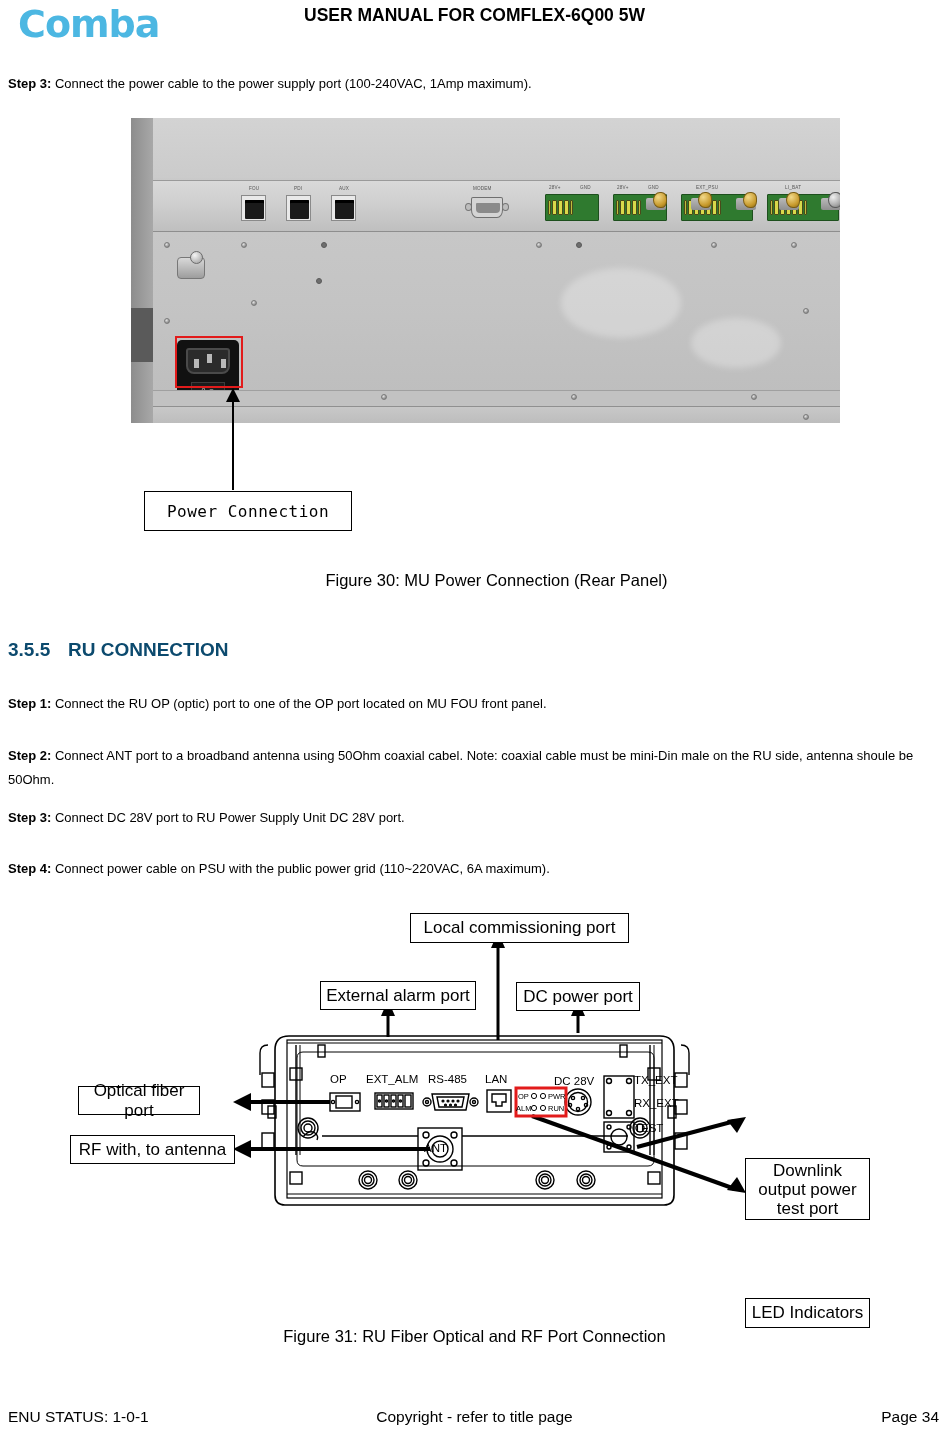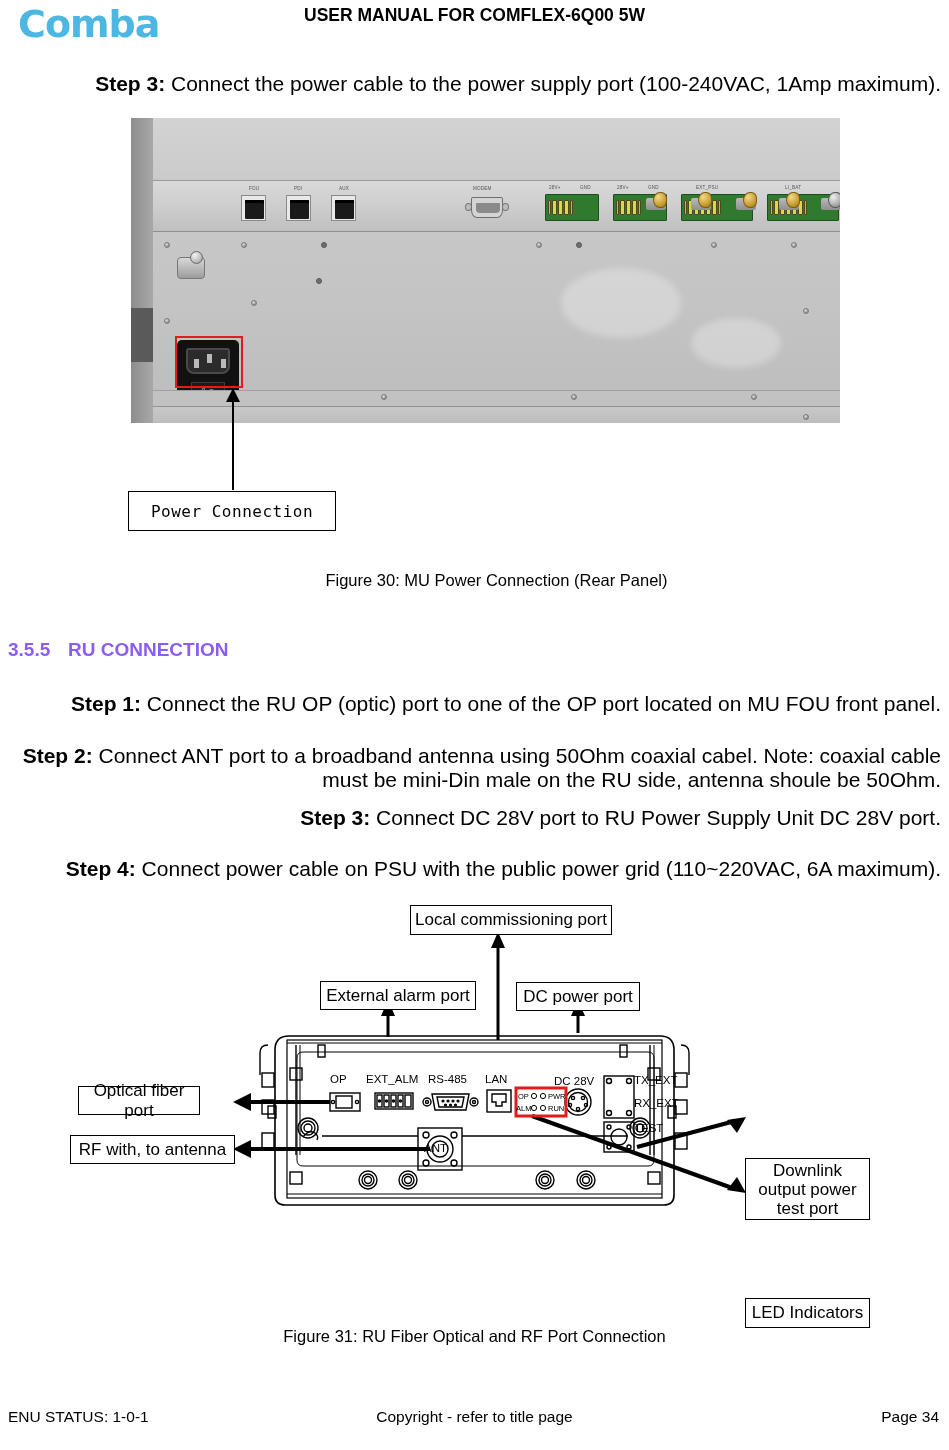--- a/index.html
+++ b/index.html
@@ -40,32 +40,32 @@
     font-size: 17.5px;
     font-weight: 700;
     letter-spacing: 0px;
   }
 
   
   .para {
     position: absolute;
     left: 8px;
     width: 933px;
-    font-size: 21px;
+    font-size: 13px;
     line-height: 24px;
-    text-align: right;
+    text-align: left;
   }
   .para b { font-weight: 700; }
 
   
   .section-heading {
     position: absolute;
     left: 8px;
     width: 700px;
-    color: #8b5cf6;
+    color: #0c4a6e;
     font-weight: 700;
     font-size: 19px;
   }
   .section-heading .num { display: inline-block; width: 60px; }
 
   
   .figure-caption {
     position: absolute;
     left: 0;
     width: 949px;
@@ -258,20 +258,21 @@
     background: #fff;
     display: flex; align-items: center; justify-content: center;
     text-align: center;
     font-size: 17px;
     color: #000;
   }
   .callout-box.mono {
     font-family: "DejaVu Sans Mono", monospace;
     font-size: 16px;
     letter-spacing: .5px;
+    margin-left: 16px;
   }
   .leader-v {
     position: absolute;
     width: 2px;
     background: #000;
   }
   .arrow-up {
     position: absolute;
     width: 0; height: 0;
     border-left: 7px solid transparent;
@@ -638,21 +639,21 @@
       </g>
       <g fill="none" stroke="#000" stroke-width="1">
         <circle cx="534" cy="196" r="2.6"></circle>
           <circle cx="543" cy="196" r="2.6"></circle>
         <circle cx="534" cy="208" r="2.6"></circle>
           <circle cx="543" cy="208" r="2.6"></circle>
       </g>
     </g>
   </svg>
 
-  <div class="callout-box" style="left:410px;top:5px;width:202px;height:30px;">Local commissioning port</div>
+  <div class="callout-box" style="left:410px;top:13px;width:219px;height:30px;">Local commissioning port</div>
 
   <div class="callout-box" style="left:320px;top:81px;width:156px;height:29px;">External alarm port</div>
 
   <div class="callout-box" style="left:516px;top:82px;width:124px;height:29px;">DC power port</div>
 
   <div class="callout-box" style="left:78px;top:186px;width:122px;height:29px;">Optical fiber port</div>
 
   <div class="callout-box" style="left:70px;top:235px;width:165px;height:29px;">RF with, to antenna</div>
 
   <div class="callout-box" style="left:745px;top:258px;width:125px;height:62px;flex-direction:column;line-height:19px;">

